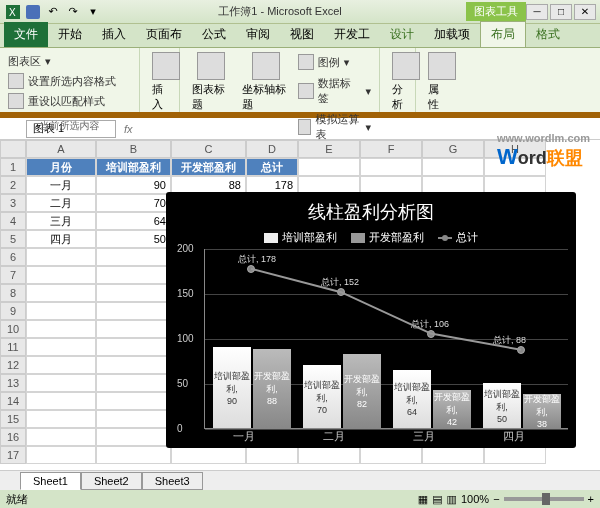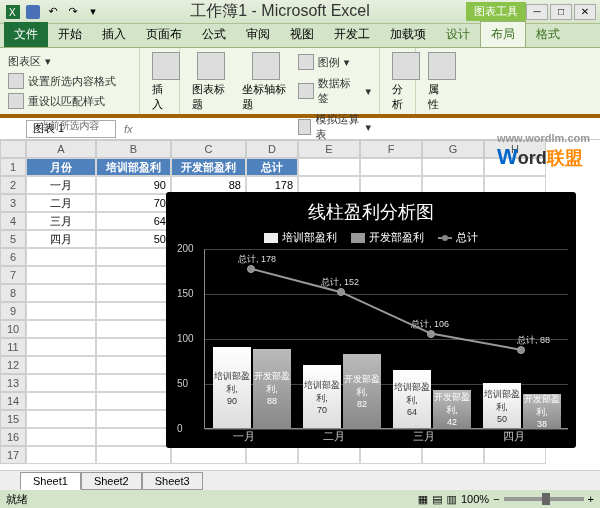--- a/index.html
+++ b/index.html
@@ -1,29 +1,29 @@
 <!DOCTYPE html>
 <html><head>
 <meta charset="utf-8">
 <style>
 * { margin: 0; padding: 0; box-sizing: border-box; font-family: "Microsoft YaHei", SimSun, sans-serif; }
 body { width: 600px; height: 508px; background: #fff; font-size: 11px; overflow: hidden; position: relative; }
 .titlebar { height: 24px; background: linear-gradient(#e8f0e0, #d4e4c8); display: flex; align-items: center; padding: 0 4px; border-bottom: 1px solid #b0c090; }
 .qat { display: flex; gap: 2px; align-items: center; }
 .qat-btn { width: 18px; height: 18px; display: flex; align-items: center; justify-content: center; cursor: pointer; }
-.title-center { flex: 1; text-align: center; font-size: 16px; color: #333; }
+.title-center { flex: 1; text-align: center; font-size: 11px; color: #333; }
 .chart-tools { background: #8bc34a; color: #fff; padding: 2px 8px; margin-left: 8px; font-size: 11px; }
 .winbtns { display: flex; gap: 2px; }
 .winbtn { width: 22px; height: 16px; background: #e8e8e8; border: 1px solid #aaa; display: flex; align-items: center; justify-content: center; cursor: pointer; font-size: 10px; }
 .tabs { height: 24px; background: #d4e4c8; display: flex; align-items: flex-end; padding-left: 4px; border-bottom: 1px solid #9bb07a; }
 .tab { padding: 4px 10px; font-size: 12px; cursor: pointer; }
 .tab.file { background: #1e7038; color: #fff; }
 .tab.active { background: #f0f6e8; border: 1px solid #9bb07a; border-bottom: none; }
 .tab.ctx { color: #3a7020; }
-.ribbon { height: 70px; background: #f0f6e8; display: flex; border-bottom: 4px solid #a16207; position: relative; }
+.ribbon { height: 70px; background: #f0f6e8; display: flex; border-bottom: 6px solid #a16207; position: relative; }
 .rgroup { border-right: 1px solid #c8d8b8; padding: 4px 8px; display: flex; flex-direction: column; justify-content: space-between; }
 .rgroup-label { font-size: 10px; color: #666; text-align: center; margin-top: 8px; }
 .ritem { font-size: 11px; color: #333; display: flex; align-items: center; gap: 4px; padding: 2px 0; cursor: pointer; }
 .ricon { width: 16px; height: 16px; background: #ddd; border: 1px solid #999; }
 .ricon-big { width: 28px; height: 28px; background: #ddd; border: 1px solid #999; margin: 0 auto; }
 .big-btn { display: flex; flex-direction: column; align-items: center; gap: 2px; cursor: pointer; font-size: 11px; padding: 0 4px; }
 .row { display: flex; gap: 4px; }
 .namebox-row { height: 22px; display: flex; align-items: center; border-bottom: 1px solid #ccc; background: #fff; }
 .namebox { width: 90px; border: 1px solid #aaa; padding: 2px 6px; font-size: 11px; background: #fff; margin-left: 26px; }
 .fx { margin-left: 8px; color: #777; font-style: italic; }
@@ -98,22 +98,22 @@
 
 <div class="tabs">
   <div class="tab file">文件</div>
   <div class="tab">开始</div>
   <div class="tab">插入</div>
   <div class="tab">页面布</div>
   <div class="tab">公式</div>
   <div class="tab">审阅</div>
   <div class="tab">视图</div>
   <div class="tab">开发工</div>
+  <div class="tab ctx">设计</div>
   <div class="tab">加载项</div>
-  <div class="tab ctx">设计</div>
   <div class="tab active ctx">布局</div>
   <div class="tab ctx">格式</div>
 </div>
 
 <div class="ribbon">
   <div class="rgroup" style="width:140px">
     <div>
       <div class="ritem"><span>图表区</span> ▾</div>
       <div class="ritem">
           <span class="ricon"></span>
@@ -428,21 +428,21 @@
     <div class="bar dev" style="height:34.2px">开发部盈利,<br>38</div>
   </div>
       <div class="xlabel" style="left:298px">四月</div>
       <div class="line-pt" style="left:42px;top:15.800000000000011px"></div>
       <div class="lbl" style="left:33px;top:3.8000000000000114px">总计, 178</div>
       <div class="line-pt" style="left:132px;top:39.19999999999999px"></div>
       <div class="lbl" style="left:116px;top:27.19999999999999px">总计, 152</div>
       <div class="line-pt" style="left:222px;top:80.6px"></div>
       <div class="lbl" style="left:206px;top:68.6px">总计, 106</div>
       <div class="line-pt" style="left:312px;top:96.8px"></div>
-      <div class="lbl" style="left:312px;top:84.8px">总计, 88</div>
+      <div class="lbl" style="left:288px;top:84.8px">总计, 88</div>
       <svg class="line-path">
         <polyline points="46,19.80000000000001 136,43.19999999999999 226,84.6 316,100.8 " fill="none" stroke="#999" stroke-width="2"></polyline>
       </svg>
     </div>
 </div>
 
 <div class="sheet-tabs">
   <div class="sheet-tab active">Sheet1</div>
   <div class="sheet-tab">Sheet2</div>
   <div class="sheet-tab">Sheet3</div>

